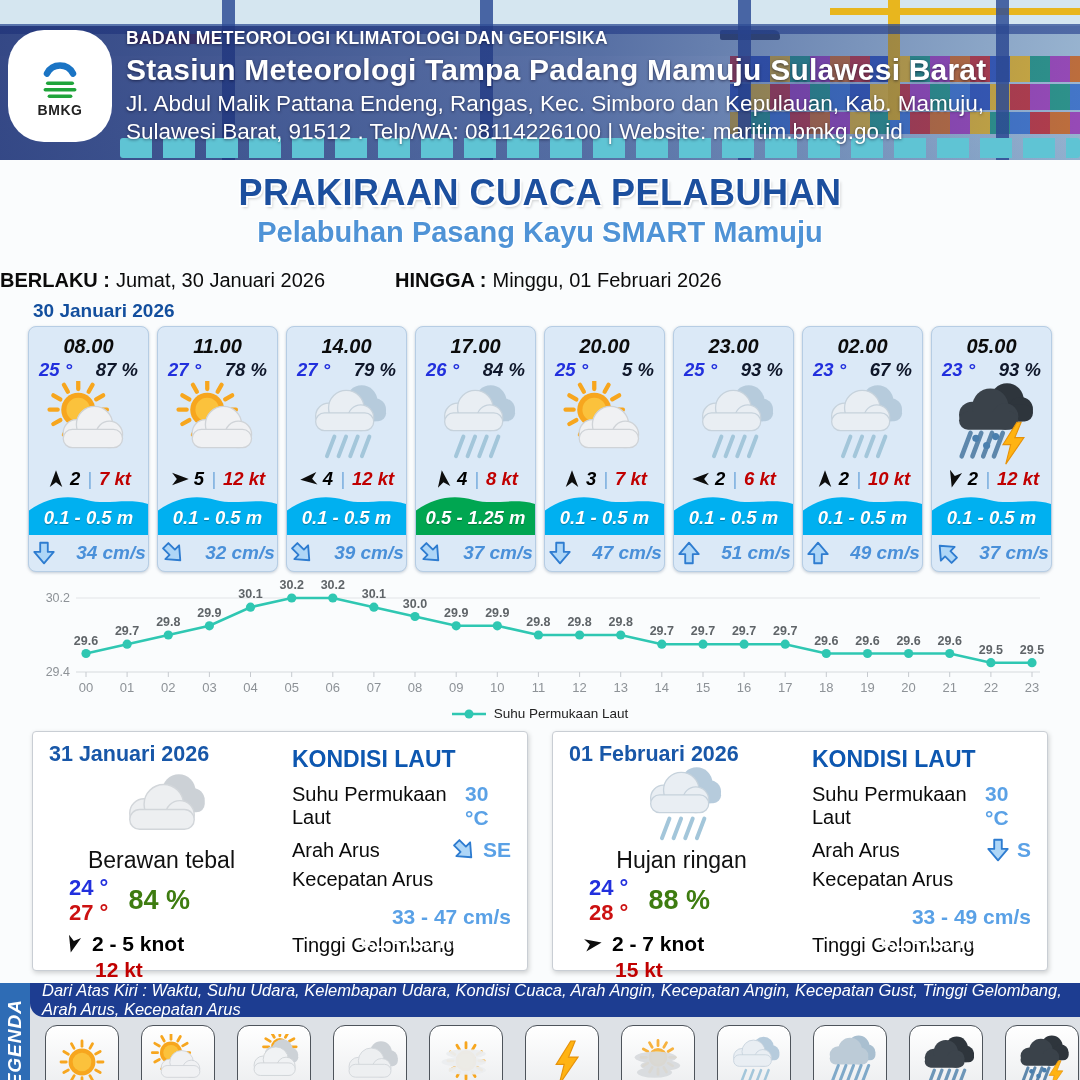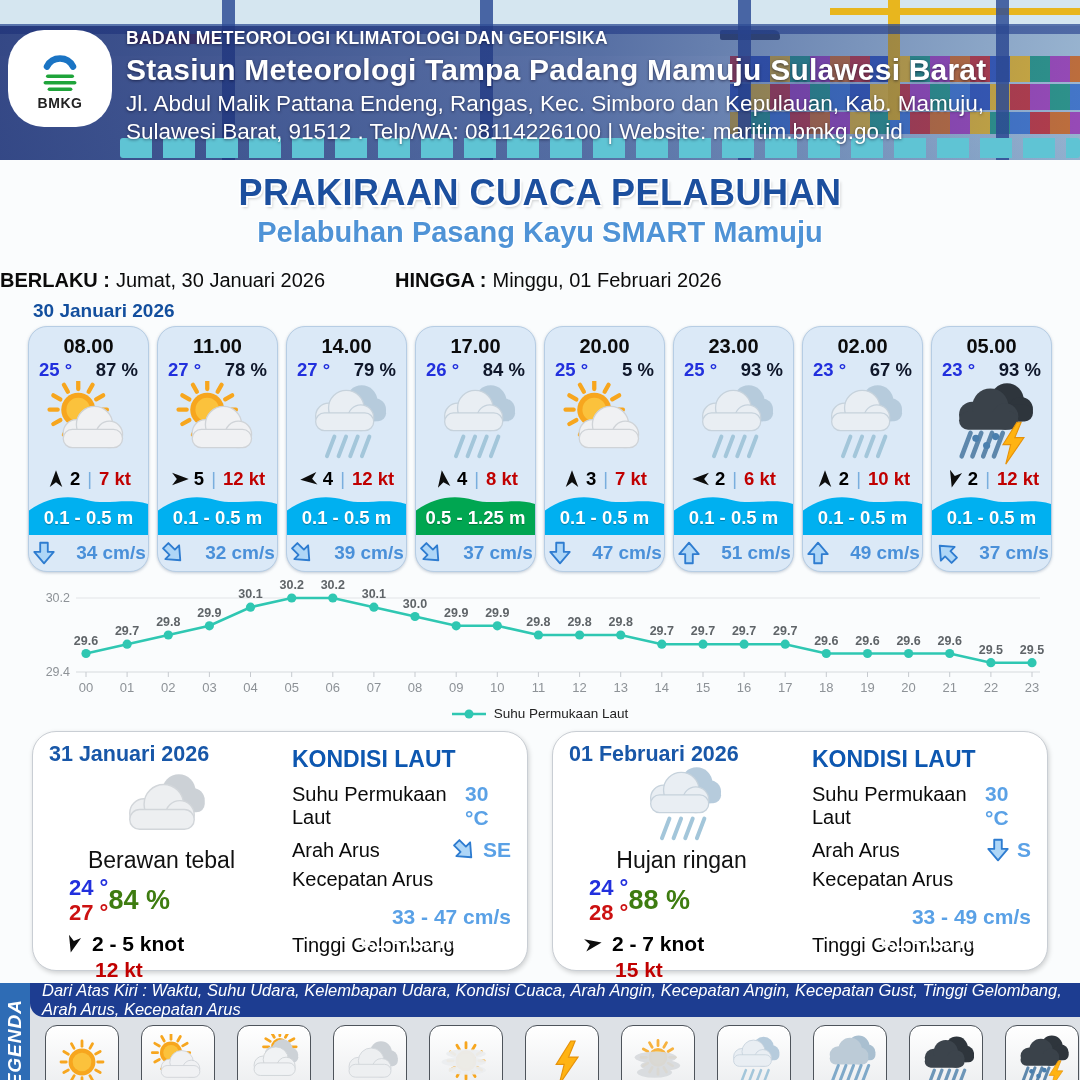--- a/index.html
+++ b/index.html
@@ -18,44 +18,44 @@
   .containers.r3 { top:112px; height:22px;
     background:repeating-linear-gradient(90deg,#f2c22e 0 20px,#2fa58a 20px 40px,#4a82d6 40px 60px,#d23c3c 60px 80px,#e0782a 80px 100px,#b04cc0 100px 120px); }
   .crane-mast { position:absolute; top:0; right:180px; width:12px; height:120px; background:#e8b61e; }
   .crane-boom { position:absolute; top:8px; right:0; width:250px; height:7px; background:#e8b61e; }
   .mullion { position:absolute; top:0; bottom:0; width:13px; background:rgba(47,78,150,.85); }
   .mullion-h { position:absolute; left:0; right:0; height:10px; background:rgba(47,78,150,.75); }
   .seats { position:absolute; bottom:2px; left:120px; right:0; height:20px;
     background:repeating-linear-gradient(90deg,#5fc4d4 0 32px,rgba(0,0,0,0) 32px 43px); border-radius:3px; }
   .hero-overlay { position:absolute; top:26px; left:0; right:0; bottom:0;
     background:linear-gradient(100deg,rgba(28,46,116,.84) 0%,rgba(32,54,128,.62) 55%,rgba(40,66,140,.18) 100%); }
-  .logo-capsule { position:absolute; left:8px; top:30px; width:104px; height:97px; background:#fff;
+  .logo-capsule { position:absolute; left:8px; top:30px; width:104px; height:112px; background:#fff;
     border-radius:36px; display:flex; flex-direction:column; align-items:center; justify-content:center; z-index:5; }
   .logo-capsule .bmkg-txt { font-size:14px; font-weight:700; color:#222; margin-top:-4px; letter-spacing:.5px; }
   .hero-text { position:absolute; left:126px; top:28px; right:10px; z-index:4; color:#fff;
     text-shadow:0 1px 3px rgba(0,0,30,.55); }
   .hero-agency { font-size:17.5px; font-weight:700; letter-spacing:.3px; }
   .hero-station { font-size:30px; font-weight:700; margin-top:4px; letter-spacing:.2px; }
   .hero-addr { font-size:22.5px; font-weight:400; margin-top:3px; line-height:1.25; }
 
   
   .title-block { text-align:center; padding-top:12px; }
   .main-title { font-size:36px; font-weight:800; color:#1c4f9e; letter-spacing:.5px;
     text-shadow:-1.5px -1.5px 0 #fff,1.5px -1.5px 0 #fff,-1.5px 1.5px 0 #fff,1.5px 1.5px 0 #fff,2px 3px 3px rgba(0,0,0,.18); }
   .sub-title { font-size:29px; font-weight:700; color:#4f93d6; margin-top:2px;
     text-shadow:-1px -1px 0 #fff,1px -1px 0 #fff,-1px 1px 0 #fff,1px 1px 0 #fff; }
   .valid-row { display:flex; justify-content:flex-start; gap:70px; font-size:20px; color:#0b0b0b; margin-top:20px; }
   .valid-row b { font-weight:700; margin-right:6px; }
   .date-label { font-size:19px; font-weight:700; color:#134f9e; margin:8px 0 2px 33px; }
 
   
   .cards-row { display:flex; gap:8px; padding:2px 28px 0; }
-  .card { flex:1; height:246px; background:#dbe9f7; border:1.5px solid #b6cde4; border-radius:19px;
+  .card { flex:1; height:246px; background:#dbe9f7; border:1.5px solid #b6cde4; border-radius:8px;
     display:flex; flex-direction:column; align-items:center; overflow:hidden; position:relative;
-    box-shadow:0 1px 3px rgba(110,130,155,.4); }
+    box-shadow:0 1px 3px rgba(110,130,155,.4);font-style:italic; }
   .card-time { font-size:20px; font-weight:700; color:#0b0b0b; margin-top:8px; }
   .card-th { width:100%; display:flex; justify-content:space-between; padding:0 10px; font-size:18.5px; font-weight:700; margin-top:1px; }
   .card-temp { color:#2230dd; } .card-hum { color:#0f172a; }
   .card-icon { height:94px; display:flex; align-items:center; justify-content:center; }
   .card-icon svg { width:86px; height:86px; }
   .card-wind { display:flex; align-items:center; gap:4px; font-size:18.5px; font-weight:700; height:30px; }
   .dart { width:20px; height:20px; display:block; }
   .wind-sep { color:#79aede; font-weight:400; margin:0 3px; }
   .gust { color:#c00000; }
   .wave-band { margin-top:auto; width:100%; height:54px; position:relative; }
@@ -66,28 +66,28 @@
   .current-row { width:100%; height:44px; display:flex; align-items:center; justify-content:center; gap:19px;
     font-size:19px; font-weight:700; color:#4a90d9; }
   .fat-arrow { width:26px; height:26px; display:block; }
 
   
   .chart-wrap { padding:8px 30px 0; }
   .chart-legend { display:flex; justify-content:center; align-items:center; gap:8px; font-size:13.5px; color:#222; margin-top:0px; }
 
   
   .daily-row { display:flex; gap:24px; padding:10px 32px 0; }
-  .daily-card { flex:1; background:#fff; border:1.5px solid #c9ced4; border-radius:24px;
+  .daily-card { flex:1; background:#fff; border:1.5px solid #c9ced4; border-radius:4px;
     box-shadow:1px 2px 5px rgba(0,0,0,.18); padding:10px 16px 12px; height:240px; display:flex; gap:10px; }
   .daily-left { width:225px; display:flex; flex-direction:column; }
   .daily-date { font-size:21.5px; font-weight:700; color:#1857a8; }
   .daily-icon { height:88px; display:flex; justify-content:center; margin-top:-4px; }
   .daily-icon svg { width:86px; height:86px; }
   .daily-cond { font-size:23px; color:#111; text-align:center; margin-top:-2px; }
-  .temps { display:flex; align-items:center; padding-left:20px; margin-top:2px; }
+  .temps { display:flex; align-items:center; gap:20px; padding-left:20px; margin-top:2px; }
   .tcol { display:flex; flex-direction:column; line-height:1.12; }
   .tmin { font-size:22px; font-weight:700; color:#2230dd; }
   .tmax { font-size:22px; font-weight:700; color:#cc1111; }
   .hum-big { font-size:27px; font-weight:700; color:#3e7c10; }
   .windline { display:flex; align-items:center; gap:9px; font-size:21px; font-weight:700; padding-left:14px; margin-top:7px; }
   .gustline { font-size:21px; font-weight:700; color:#c00000; padding-left:46px; margin-top:2px; }
   .daily-right { flex:1; padding-left:8px; display:flex; flex-direction:column; }
   .sea-title { font-size:23px; font-weight:700; color:#0d57b0; margin:4px 0 2px; }
   .sea-row { display:flex; justify-content:space-between; align-items:center; margin-top:7px; font-size:20px; color:#0b0b0b; }
   .sea-row.col { flex-direction:column; align-items:stretch; margin-top:5px; }

